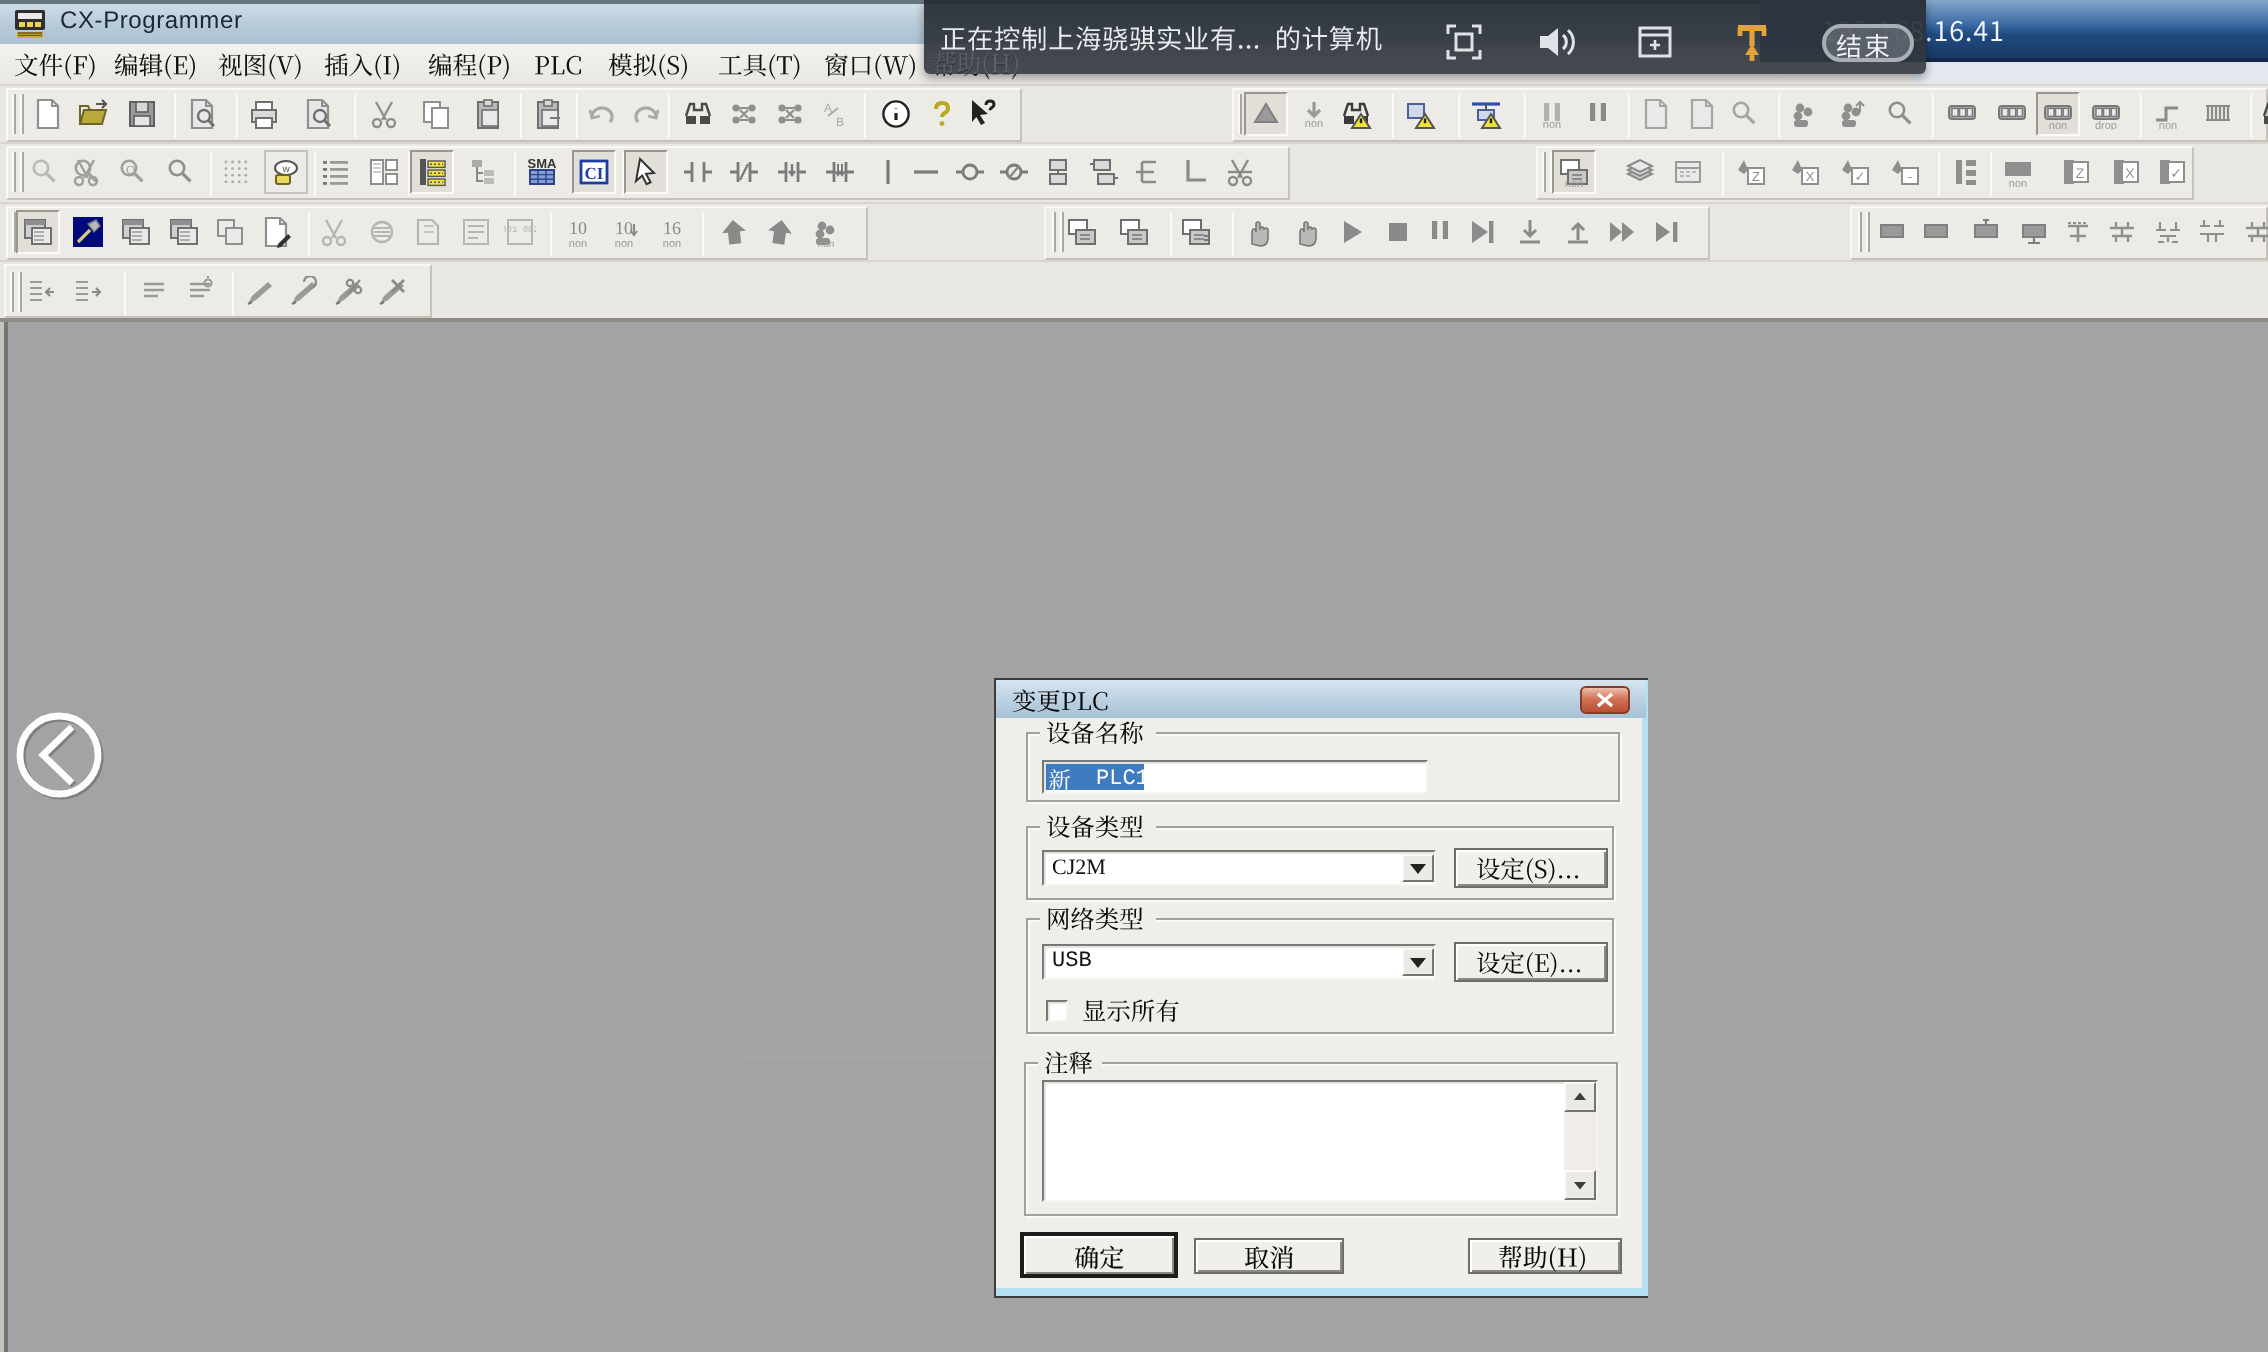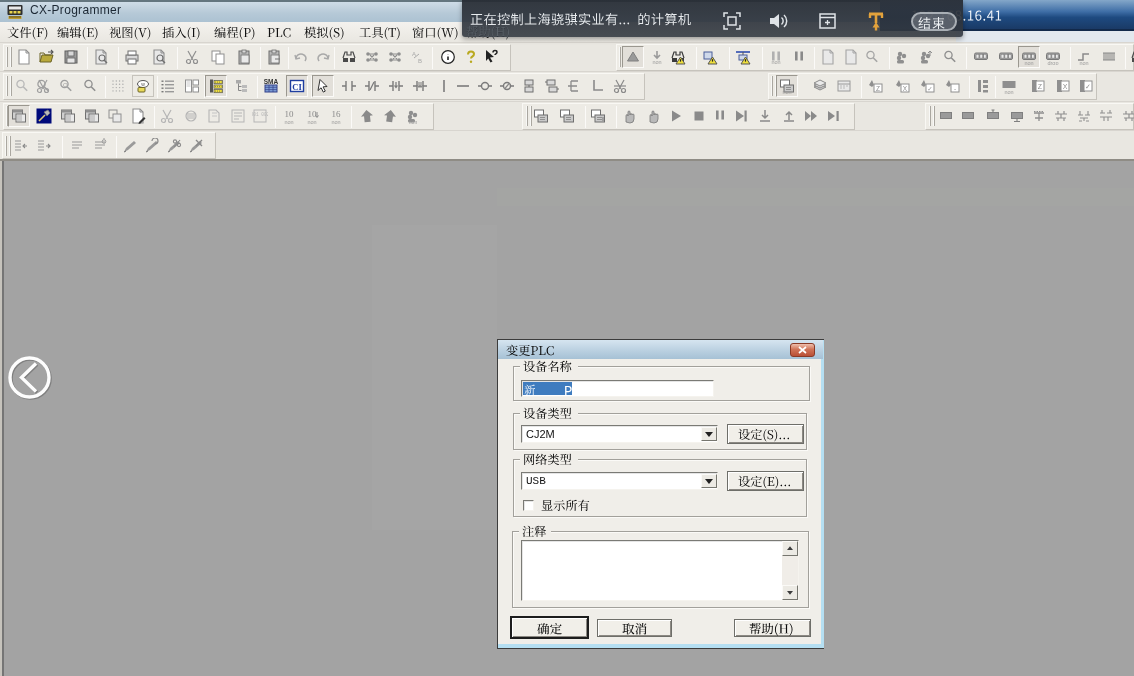--- a/index.html
+++ b/index.html
@@ -767,28 +767,28 @@
 <div style="position:absolute;left:513px;top:366px;width:297px;height:35px;border:1px solid #a2a09b;box-shadow:1px 1px 0 #fbfaf7, inset 1px 1px 0 #fbfaf7"></div>
 <div style="position:absolute;left:520px;top:359px;width:58px;height:14px;background:#f0eee9"></div>
 <svg style="position:absolute;left:523px;top:357.0px" width="52" height="18" viewBox="0 -14.0 52 18">
       <path fill="#0a0a0a" d="M8.6 -9.4 9.1 -9.9 10.0 -9.1Q9.9 -9.0 9.5 -9.0V-6.5Q9.5 -6.4 9.6 -6.3Q9.6 -6.3 9.8 -6.3H10.3Q10.5 -6.3 10.6 -6.3Q10.8 -6.3 10.8 -6.3Q10.9 -6.3 10.9 -6.3Q11.0 -6.3 11.0 -6.3Q11.1 -6.3 11.1 -6.3Q11.2 -6.4 11.2 -6.4H11.4L11.4 -6.4Q11.6 -6.3 11.7 -6.2Q11.8 -6.2 11.8 -6.0Q11.8 -5.8 11.6 -5.7Q11.5 -5.6 11.2 -5.6Q10.8 -5.5 10.2 -5.5H9.6Q9.2 -5.5 9.0 -5.6Q8.8 -5.7 8.8 -5.8Q8.7 -6.0 8.7 -6.3V-9.4ZM9.1 -9.4V-9.1H5.9V-9.4ZM5.5 -9.6V-9.9L6.5 -9.4H6.3V-8.4Q6.3 -8.0 6.2 -7.5Q6.2 -7.1 5.9 -6.6Q5.7 -6.1 5.2 -5.6Q4.6 -5.2 3.8 -4.8L3.7 -5.0Q4.5 -5.5 4.8 -6.1Q5.2 -6.7 5.4 -7.3Q5.5 -7.8 5.5 -8.4V-9.4ZM5.3 -4.8Q5.7 -3.7 6.3 -2.9Q6.9 -2.1 7.8 -1.5Q8.6 -1.0 9.6 -0.6Q10.7 -0.2 11.9 0.0L11.9 0.2Q11.6 0.2 11.4 0.4Q11.2 0.6 11.1 0.9Q9.9 0.6 9.0 0.1Q8.0 -0.3 7.3 -1.0Q6.5 -1.7 6.0 -2.6Q5.5 -3.5 5.1 -4.7ZM9.4 -4.8 10.0 -5.3 10.9 -4.5Q10.8 -4.4 10.7 -4.4Q10.6 -4.3 10.4 -4.3Q9.8 -3.0 8.8 -2.0Q7.9 -0.9 6.5 -0.2Q5.1 0.5 3.2 1.0L3.1 0.8Q5.6 -0.0 7.2 -1.4Q8.8 -2.8 9.5 -4.8ZM10.0 -4.8V-4.5H4.5L4.3 -4.8ZM1.8 -0.7Q2.0 -0.8 2.5 -1.1Q3.0 -1.4 3.6 -1.8Q4.2 -2.2 4.8 -2.6L4.9 -2.4Q4.6 -2.2 4.2 -1.8Q3.8 -1.4 3.3 -0.9Q2.8 -0.4 2.2 0.1ZM2.7 -6.5 2.9 -6.4V-0.7L2.2 -0.4L2.5 -0.8Q2.6 -0.5 2.6 -0.3Q2.5 -0.0 2.4 0.1Q2.3 0.2 2.2 0.3L1.6 -0.7Q1.9 -0.9 2.0 -1.0Q2.1 -1.1 2.1 -1.3V-6.5ZM2.1 -7.0 2.5 -7.4 3.3 -6.7Q3.3 -6.6 3.1 -6.6Q3.0 -6.5 2.8 -6.5L2.9 -6.6V-6.0H2.1V-7.0ZM1.3 -10.2Q2.1 -9.9 2.5 -9.6Q3.0 -9.3 3.2 -9.0Q3.5 -8.7 3.5 -8.4Q3.6 -8.2 3.5 -8.0Q3.4 -7.8 3.3 -7.7Q3.1 -7.7 2.8 -7.8Q2.7 -8.2 2.4 -8.6Q2.2 -9.0 1.8 -9.4Q1.5 -9.8 1.2 -10.1ZM2.7 -7.0V-6.6H0.6L0.5 -7.0Z M21.0 -4.1 21.5 -4.6 22.5 -3.8Q22.5 -3.7 22.3 -3.7Q22.2 -3.6 22.0 -3.6V0.6Q22.0 0.7 21.9 0.7Q21.8 0.8 21.6 0.8Q21.4 0.9 21.3 0.9H21.1V-4.1ZM15.5 0.7Q15.5 0.7 15.4 0.8Q15.3 0.9 15.1 0.9Q15.0 1.0 14.8 1.0H14.6V-4.1V-4.4L14.8 -4.4L15.6 -4.1H21.6V-3.7H15.5ZM21.6 -0.1V0.2H15.2V-0.1ZM18.8 -3.9V0.1H18.0V-3.9ZM21.5 -2.1V-1.8H15.2V-2.1ZM17.7 -9.9Q17.7 -9.8 17.6 -9.7Q17.5 -9.7 17.2 -9.7Q16.8 -9.0 16.1 -8.3Q15.5 -7.5 14.7 -6.8Q13.9 -6.2 13.1 -5.7L13.0 -5.8Q13.6 -6.4 14.3 -7.1Q14.9 -7.8 15.5 -8.7Q16.0 -9.5 16.4 -10.2ZM15.7 -8.5Q16.3 -7.7 17.2 -7.2Q18.1 -6.6 19.3 -6.2Q20.4 -5.8 21.6 -5.5Q22.9 -5.2 24.1 -5.1L24.1 -5.0Q23.8 -4.9 23.6 -4.7Q23.4 -4.5 23.3 -4.2Q22.1 -4.4 21.0 -4.7Q19.8 -5.1 18.8 -5.6Q17.8 -6.1 16.9 -6.8Q16.1 -7.5 15.5 -8.3ZM20.9 -8.8 21.5 -9.4 22.5 -8.5Q22.4 -8.4 22.3 -8.4Q22.1 -8.3 21.9 -8.3Q20.9 -7.2 19.5 -6.3Q18.2 -5.5 16.4 -4.9Q14.7 -4.3 12.7 -4.0L12.6 -4.2Q14.4 -4.6 16.0 -5.3Q17.6 -6.0 18.9 -6.9Q20.2 -7.8 21.0 -8.8ZM21.3 -8.8V-8.5H15.6L15.9 -8.8Z M29.2 0.7Q29.2 0.7 29.1 0.8Q29.0 0.9 28.8 0.9Q28.7 1.0 28.5 1.0H28.3V-3.3L28.8 -3.9L29.3 -3.7H29.2ZM30.7 -9.8Q30.7 -9.7 30.6 -9.7Q30.5 -9.7 30.3 -9.7Q29.7 -8.8 28.9 -7.9Q28.1 -6.9 27.2 -6.1Q26.2 -5.3 25.2 -4.7L25.1 -4.9Q25.7 -5.4 26.3 -6.0Q27.0 -6.6 27.5 -7.3Q28.1 -8.0 28.6 -8.8Q29.1 -9.5 29.4 -10.2ZM28.2 -7.5Q28.9 -7.2 29.4 -6.9Q29.8 -6.6 30.0 -6.3Q30.2 -6.0 30.3 -5.7Q30.3 -5.5 30.2 -5.3Q30.1 -5.1 29.9 -5.1Q29.7 -5.1 29.5 -5.2Q29.4 -5.6 29.2 -6.0Q29.0 -6.4 28.6 -6.7Q28.3 -7.1 28.1 -7.4ZM33.3 -8.7 34.0 -9.2 34.9 -8.3Q34.8 -8.2 34.7 -8.2Q34.6 -8.1 34.3 -8.1Q33.0 -6.0 30.6 -4.4Q28.2 -2.8 25.0 -2.0L24.9 -2.2Q26.8 -2.8 28.5 -3.8Q30.1 -4.8 31.4 -6.0Q32.7 -7.2 33.5 -8.7ZM34.9 -3.7V-3.3H28.8V-3.7ZM34.8 -0.3V0.0H28.7V-0.3ZM34.1 -3.7 34.6 -4.2 35.6 -3.4Q35.6 -3.3 35.4 -3.3Q35.3 -3.2 35.1 -3.1V0.6Q35.1 0.7 35.0 0.7Q34.9 0.8 34.7 0.9Q34.5 0.9 34.4 0.9H34.2V-3.7ZM34.1 -8.7V-8.3H28.7L29.0 -8.7Z M45.8 -6.7Q45.8 -6.6 45.7 -6.5Q45.6 -6.5 45.4 -6.4V-0.2Q45.4 0.1 45.3 0.3Q45.2 0.6 45.0 0.8Q44.7 0.9 44.1 1.0Q44.1 0.8 44.0 0.6Q43.9 0.5 43.8 0.4Q43.7 0.2 43.4 0.2Q43.2 0.1 42.8 0.0V-0.2Q42.8 -0.2 43.0 -0.1Q43.2 -0.1 43.4 -0.1Q43.7 -0.1 43.9 -0.1Q44.2 -0.1 44.3 -0.1Q44.4 -0.1 44.5 -0.1Q44.6 -0.2 44.6 -0.3V-6.9ZM44.1 -5.2Q44.0 -4.9 43.7 -4.9Q43.3 -3.6 42.8 -2.4Q42.2 -1.3 41.5 -0.5L41.3 -0.6Q41.7 -1.2 42.0 -2.0Q42.3 -2.8 42.5 -3.6Q42.7 -4.5 42.9 -5.5ZM46.2 -5.4Q46.9 -4.6 47.3 -4.0Q47.7 -3.3 47.9 -2.7Q48.1 -2.1 48.2 -1.7Q48.2 -1.3 48.1 -1.0Q48.0 -0.7 47.8 -0.7Q47.6 -0.7 47.4 -0.9Q47.3 -1.4 47.2 -2.0Q47.1 -2.6 46.9 -3.2Q46.7 -3.7 46.5 -4.3Q46.3 -4.9 46.1 -5.3ZM47.6 -7.9V-7.6H42.8V-7.9ZM44.5 -9.9Q44.4 -9.8 44.3 -9.7Q44.2 -9.6 44.0 -9.6Q43.6 -8.4 43.0 -7.2Q42.5 -6.1 41.8 -5.3L41.6 -5.4Q41.9 -6.0 42.2 -6.8Q42.5 -7.6 42.8 -8.5Q43.0 -9.3 43.2 -10.2ZM47.0 -7.9 47.5 -8.5 48.5 -7.5Q48.4 -7.5 48.3 -7.5Q48.2 -7.4 48.0 -7.4Q47.8 -7.2 47.6 -6.9Q47.4 -6.5 47.1 -6.2Q46.9 -5.9 46.7 -5.7L46.5 -5.8Q46.6 -6.1 46.7 -6.5Q46.8 -6.9 46.9 -7.3Q47.0 -7.7 47.1 -7.9ZM40.0 -5.4Q40.6 -5.1 40.9 -4.8Q41.3 -4.5 41.5 -4.2Q41.7 -4.0 41.7 -3.7Q41.7 -3.5 41.6 -3.3Q41.5 -3.2 41.3 -3.2Q41.1 -3.2 41.0 -3.3Q40.9 -3.6 40.7 -4.0Q40.5 -4.4 40.3 -4.7Q40.1 -5.0 39.8 -5.3ZM40.0 0.7Q40.0 0.7 40.0 0.8Q39.9 0.9 39.7 0.9Q39.6 1.0 39.4 1.0H39.2V-9.0L40.0 -9.3ZM39.9 -6.3Q39.6 -4.8 38.8 -3.5Q38.1 -2.2 37.1 -1.2L36.9 -1.3Q37.4 -2.0 37.8 -2.9Q38.2 -3.7 38.5 -4.6Q38.8 -5.5 39.0 -6.5H39.9ZM42.0 -9.3Q41.8 -9.1 41.4 -9.3Q40.8 -9.1 40.1 -8.9Q39.4 -8.7 38.7 -8.6Q37.9 -8.4 37.2 -8.3L37.1 -8.5Q37.8 -8.7 38.5 -9.0Q39.2 -9.3 39.9 -9.6Q40.5 -9.9 41.0 -10.2ZM40.9 -7.2Q40.9 -7.2 41.1 -7.1Q41.2 -6.9 41.5 -6.7Q41.7 -6.5 41.9 -6.3Q41.8 -6.1 41.6 -6.1H37.2L37.1 -6.5H40.4Z"></path>
     </svg>
 <div style="position:absolute;left:521px;top:380px;width:193px;height:17px;background:#fff;border:1px solid;border-color:#7a7a75 #f5f3ee #f5f3ee #7a7a75;box-shadow:inset 1px 1px 0 #3f3f3f22"></div>
 <div style="position:absolute;left:523px;top:382px;width:49px;height:13px;background:#3f7cbf"></div>
 <svg style="position:absolute;left:524px;top:380.8px" width="15" height="17" viewBox="0 -13.2 15 17">
       <path fill="#fff" d="M2.8 -2.6Q2.7 -2.5 2.6 -2.5Q2.5 -2.4 2.3 -2.5Q2.2 -2.1 1.9 -1.6Q1.6 -1.1 1.3 -0.7Q1.0 -0.2 0.5 0.1L0.4 -0.0Q0.7 -0.5 1.0 -1.0Q1.2 -1.6 1.4 -2.1Q1.5 -2.6 1.6 -3.1ZM2.4 -9.7Q3.0 -9.5 3.3 -9.3Q3.6 -9.1 3.7 -8.9Q3.9 -8.7 3.9 -8.5Q3.9 -8.3 3.7 -8.2Q3.6 -8.1 3.5 -8.1Q3.3 -8.1 3.1 -8.2Q3.0 -8.6 2.8 -9.0Q2.6 -9.4 2.3 -9.6ZM3.6 -0.2Q3.6 0.1 3.5 0.3Q3.5 0.5 3.2 0.7Q3.0 0.8 2.5 0.9Q2.5 0.7 2.5 0.6Q2.4 0.4 2.4 0.4Q2.2 0.3 2.1 0.2Q1.9 0.1 1.6 0.1V-0.1Q1.6 -0.1 1.7 -0.1Q1.8 -0.1 2.0 -0.0Q2.2 -0.0 2.4 -0.0Q2.5 -0.0 2.6 -0.0Q2.7 -0.0 2.8 -0.1Q2.8 -0.1 2.8 -0.2V-5.5H3.6ZM9.6 0.7Q9.6 0.7 9.4 0.8Q9.2 0.9 8.9 0.9H8.8V-5.6H9.6ZM10.9 -8.9Q10.8 -8.8 10.7 -8.8Q10.5 -8.8 10.3 -8.8Q9.9 -8.7 9.3 -8.5Q8.7 -8.4 8.1 -8.3Q7.4 -8.1 6.8 -8.1L6.8 -8.2Q7.3 -8.4 7.9 -8.7Q8.5 -8.9 9.1 -9.2Q9.6 -9.4 9.9 -9.6ZM7.4 -8.4Q7.4 -8.3 7.2 -8.2V-5.0Q7.2 -4.2 7.1 -3.4Q7.0 -2.6 6.8 -1.8Q6.5 -1.1 6.1 -0.4Q5.6 0.3 4.7 0.9L4.6 0.8Q5.4 -0.0 5.7 -0.9Q6.1 -1.9 6.3 -2.9Q6.4 -3.9 6.4 -5.0V-8.7ZM10.1 -6.4Q10.1 -6.4 10.2 -6.3Q10.3 -6.2 10.5 -6.1Q10.7 -5.9 10.8 -5.8Q11.0 -5.6 11.2 -5.5Q11.2 -5.4 11.1 -5.4Q11.0 -5.3 10.9 -5.3H6.8V-5.6H9.6ZM5.5 -7.3Q5.4 -7.2 5.3 -7.1Q5.2 -7.0 5.0 -7.0Q4.8 -6.7 4.5 -6.2Q4.2 -5.7 3.9 -5.3H3.7Q3.8 -5.6 3.9 -6.0Q4.0 -6.4 4.1 -6.9Q4.2 -7.3 4.3 -7.6ZM1.6 -7.7Q2.0 -7.4 2.3 -7.1Q2.6 -6.8 2.6 -6.5Q2.7 -6.2 2.7 -6.0Q2.7 -5.8 2.6 -5.7Q2.4 -5.6 2.3 -5.6Q2.1 -5.6 2.0 -5.7Q2.0 -6.2 1.8 -6.7Q1.6 -7.2 1.4 -7.6ZM4.0 -2.9Q4.5 -2.7 4.9 -2.4Q5.2 -2.1 5.3 -1.8Q5.4 -1.5 5.4 -1.3Q5.4 -1.1 5.3 -0.9Q5.1 -0.8 5.0 -0.8Q4.8 -0.8 4.6 -0.9Q4.6 -1.3 4.5 -1.6Q4.4 -2.0 4.2 -2.3Q4.1 -2.6 3.9 -2.8ZM5.3 -6.2Q5.3 -6.2 5.4 -6.1Q5.6 -5.9 5.8 -5.7Q6.0 -5.5 6.2 -5.4Q6.2 -5.2 5.9 -5.2H0.5L0.4 -5.5H4.7ZM5.1 -4.4Q5.1 -4.4 5.2 -4.3Q5.4 -4.2 5.6 -4.0Q5.8 -3.8 6.0 -3.6Q5.9 -3.4 5.7 -3.4H0.8L0.7 -3.8H4.6ZM5.1 -8.7Q5.1 -8.7 5.3 -8.5Q5.4 -8.4 5.7 -8.2Q5.9 -8.0 6.1 -7.9Q6.0 -7.7 5.8 -7.7H0.8L0.7 -8.0H4.6Z"></path>
     </svg>
-<div style="position:absolute;left:564px;top:384px;font-family:Liberation Mono,monospace;font-size:14px;color:#fff">PLC1</div>
+<div style="position:absolute;left:548px;top:384px;font-family:Liberation Mono,monospace;font-size:11px;color:#fff">PLC1</div>
 <div style="position:absolute;left:513px;top:413px;width:294px;height:37px;border:1px solid #a2a09b;box-shadow:1px 1px 0 #fbfaf7, inset 1px 1px 0 #fbfaf7"></div>
 <div style="position:absolute;left:520px;top:406px;width:58px;height:14px;background:#f0eee9"></div>
 <svg style="position:absolute;left:523px;top:404.0px" width="52" height="18" viewBox="0 -14.0 52 18">
       <path fill="#0a0a0a" d="M8.6 -9.4 9.1 -9.9 10.0 -9.1Q9.9 -9.0 9.5 -9.0V-6.5Q9.5 -6.4 9.6 -6.3Q9.6 -6.3 9.8 -6.3H10.3Q10.5 -6.3 10.6 -6.3Q10.8 -6.3 10.8 -6.3Q10.9 -6.3 10.9 -6.3Q11.0 -6.3 11.0 -6.3Q11.1 -6.3 11.1 -6.3Q11.2 -6.4 11.2 -6.4H11.4L11.4 -6.4Q11.6 -6.3 11.7 -6.2Q11.8 -6.2 11.8 -6.0Q11.8 -5.8 11.6 -5.7Q11.5 -5.6 11.2 -5.6Q10.8 -5.5 10.2 -5.5H9.6Q9.2 -5.5 9.0 -5.6Q8.8 -5.7 8.8 -5.8Q8.7 -6.0 8.7 -6.3V-9.4ZM9.1 -9.4V-9.1H5.9V-9.4ZM5.5 -9.6V-9.9L6.5 -9.4H6.3V-8.4Q6.3 -8.0 6.2 -7.5Q6.2 -7.1 5.9 -6.6Q5.7 -6.1 5.2 -5.6Q4.6 -5.2 3.8 -4.8L3.7 -5.0Q4.5 -5.5 4.8 -6.1Q5.2 -6.7 5.4 -7.3Q5.5 -7.8 5.5 -8.4V-9.4ZM5.3 -4.8Q5.7 -3.7 6.3 -2.9Q6.9 -2.1 7.8 -1.5Q8.6 -1.0 9.6 -0.6Q10.7 -0.2 11.9 0.0L11.9 0.2Q11.6 0.2 11.4 0.4Q11.2 0.6 11.1 0.9Q9.9 0.6 9.0 0.1Q8.0 -0.3 7.3 -1.0Q6.5 -1.7 6.0 -2.6Q5.5 -3.5 5.1 -4.7ZM9.4 -4.8 10.0 -5.3 10.9 -4.5Q10.8 -4.4 10.7 -4.4Q10.6 -4.3 10.4 -4.3Q9.8 -3.0 8.8 -2.0Q7.9 -0.9 6.5 -0.2Q5.1 0.5 3.2 1.0L3.1 0.8Q5.6 -0.0 7.2 -1.4Q8.8 -2.8 9.5 -4.8ZM10.0 -4.8V-4.5H4.5L4.3 -4.8ZM1.8 -0.7Q2.0 -0.8 2.5 -1.1Q3.0 -1.4 3.6 -1.8Q4.2 -2.2 4.8 -2.6L4.9 -2.4Q4.6 -2.2 4.2 -1.8Q3.8 -1.4 3.3 -0.9Q2.8 -0.4 2.2 0.1ZM2.7 -6.5 2.9 -6.4V-0.7L2.2 -0.4L2.5 -0.8Q2.6 -0.5 2.6 -0.3Q2.5 -0.0 2.4 0.1Q2.3 0.2 2.2 0.3L1.6 -0.7Q1.9 -0.9 2.0 -1.0Q2.1 -1.1 2.1 -1.3V-6.5ZM2.1 -7.0 2.5 -7.4 3.3 -6.7Q3.3 -6.6 3.1 -6.6Q3.0 -6.5 2.8 -6.5L2.9 -6.6V-6.0H2.1V-7.0ZM1.3 -10.2Q2.1 -9.9 2.5 -9.6Q3.0 -9.3 3.2 -9.0Q3.5 -8.7 3.5 -8.4Q3.6 -8.2 3.5 -8.0Q3.4 -7.8 3.3 -7.7Q3.1 -7.7 2.8 -7.8Q2.7 -8.2 2.4 -8.6Q2.2 -9.0 1.8 -9.4Q1.5 -9.8 1.2 -10.1ZM2.7 -7.0V-6.6H0.6L0.5 -7.0Z M21.0 -4.1 21.5 -4.6 22.5 -3.8Q22.5 -3.7 22.3 -3.7Q22.2 -3.6 22.0 -3.6V0.6Q22.0 0.7 21.9 0.7Q21.8 0.8 21.6 0.8Q21.4 0.9 21.3 0.9H21.1V-4.1ZM15.5 0.7Q15.5 0.7 15.4 0.8Q15.3 0.9 15.1 0.9Q15.0 1.0 14.8 1.0H14.6V-4.1V-4.4L14.8 -4.4L15.6 -4.1H21.6V-3.7H15.5ZM21.6 -0.1V0.2H15.2V-0.1ZM18.8 -3.9V0.1H18.0V-3.9ZM21.5 -2.1V-1.8H15.2V-2.1ZM17.7 -9.9Q17.7 -9.8 17.6 -9.7Q17.5 -9.7 17.2 -9.7Q16.8 -9.0 16.1 -8.3Q15.5 -7.5 14.7 -6.8Q13.9 -6.2 13.1 -5.7L13.0 -5.8Q13.6 -6.4 14.3 -7.1Q14.9 -7.8 15.5 -8.7Q16.0 -9.5 16.4 -10.2ZM15.7 -8.5Q16.3 -7.7 17.2 -7.2Q18.1 -6.6 19.3 -6.2Q20.4 -5.8 21.6 -5.5Q22.9 -5.2 24.1 -5.1L24.1 -5.0Q23.8 -4.9 23.6 -4.7Q23.4 -4.5 23.3 -4.2Q22.1 -4.4 21.0 -4.7Q19.8 -5.1 18.8 -5.6Q17.8 -6.1 16.9 -6.8Q16.1 -7.5 15.5 -8.3ZM20.9 -8.8 21.5 -9.4 22.5 -8.5Q22.4 -8.4 22.3 -8.4Q22.1 -8.3 21.9 -8.3Q20.9 -7.2 19.5 -6.3Q18.2 -5.5 16.4 -4.9Q14.7 -4.3 12.7 -4.0L12.6 -4.2Q14.4 -4.6 16.0 -5.3Q17.6 -6.0 18.9 -6.9Q20.2 -7.8 21.0 -8.8ZM21.3 -8.8V-8.5H15.6L15.9 -8.8Z M34.5 -9.3Q34.4 -9.2 34.3 -9.2Q34.2 -9.2 34.0 -9.2Q33.7 -8.9 33.3 -8.6Q32.9 -8.3 32.5 -7.9Q32.1 -7.6 31.6 -7.3H31.4Q31.7 -7.7 32.1 -8.1Q32.4 -8.6 32.8 -9.1Q33.1 -9.6 33.3 -10.0ZM31.3 -10.1Q31.3 -10.0 31.2 -9.9Q31.1 -9.8 30.9 -9.8V-4.6Q30.9 -4.6 30.8 -4.5Q30.7 -4.4 30.5 -4.4Q30.4 -4.3 30.2 -4.3H30.0V-10.2ZM31.1 -4.0Q31.1 -3.9 31.0 -3.8Q30.9 -3.7 30.7 -3.7Q30.7 -3.0 30.5 -2.4Q30.4 -1.9 30.0 -1.4Q29.7 -0.9 29.1 -0.5Q28.5 -0.0 27.5 0.3Q26.5 0.7 25.0 0.9L24.9 0.7Q26.2 0.4 27.1 -0.0Q28.0 -0.4 28.5 -0.8Q29.0 -1.2 29.3 -1.7Q29.6 -2.3 29.7 -2.8Q29.8 -3.4 29.8 -4.1ZM30.8 -2.9Q31.1 -2.2 31.6 -1.7Q32.1 -1.2 32.9 -0.8Q33.6 -0.5 34.4 -0.3Q35.2 -0.0 36.2 0.1L36.2 0.2Q35.9 0.3 35.7 0.5Q35.6 0.7 35.5 1.0Q34.2 0.7 33.3 0.2Q32.3 -0.2 31.7 -1.0Q31.0 -1.7 30.6 -2.8ZM35.0 -3.7Q35.0 -3.7 35.1 -3.6Q35.2 -3.5 35.4 -3.3Q35.6 -3.2 35.8 -3.0Q35.9 -2.9 36.1 -2.7Q36.0 -2.5 35.8 -2.5H25.0L24.9 -2.9H34.4ZM30.5 -7.3Q29.6 -6.1 28.2 -5.3Q26.8 -4.4 25.1 -3.8L25.0 -4.0Q25.9 -4.5 26.8 -5.0Q27.6 -5.6 28.3 -6.2Q29.0 -6.8 29.5 -7.5H30.5ZM30.7 -6.9Q32.0 -6.7 32.8 -6.3Q33.7 -6.0 34.2 -5.7Q34.7 -5.4 34.9 -5.1Q35.2 -4.8 35.2 -4.6Q35.2 -4.4 35.0 -4.3Q34.8 -4.2 34.5 -4.2Q34.2 -4.5 33.8 -4.9Q33.3 -5.2 32.8 -5.6Q32.2 -5.9 31.7 -6.2Q31.1 -6.5 30.6 -6.8ZM26.8 -9.8Q27.5 -9.6 27.9 -9.3Q28.4 -9.1 28.6 -8.8Q28.8 -8.6 28.9 -8.3Q28.9 -8.1 28.9 -7.9Q28.8 -7.7 28.6 -7.7Q28.4 -7.7 28.2 -7.8Q28.1 -8.1 27.8 -8.5Q27.6 -8.8 27.3 -9.1Q26.9 -9.5 26.7 -9.7ZM34.8 -8.2Q34.8 -8.2 34.9 -8.1Q35.0 -8.0 35.2 -7.9Q35.4 -7.8 35.5 -7.6Q35.7 -7.5 35.9 -7.3Q35.8 -7.1 35.6 -7.1H25.2L25.1 -7.5H34.2Z M37.5 -9.4H42.0L42.6 -10.1Q42.6 -10.1 42.8 -10.0Q42.9 -9.8 43.2 -9.6Q43.4 -9.4 43.6 -9.3Q43.6 -9.1 43.3 -9.1H37.6ZM37.1 -7.0H42.2L42.8 -7.7Q42.8 -7.7 43.0 -7.6Q43.2 -7.5 43.4 -7.3Q43.6 -7.0 43.8 -6.9Q43.8 -6.7 43.5 -6.7H37.2ZM44.2 -9.6 45.4 -9.5Q45.4 -9.3 45.3 -9.3Q45.2 -9.2 45.0 -9.1V-5.3Q45.0 -5.2 44.9 -5.2Q44.8 -5.1 44.7 -5.1Q44.5 -5.0 44.4 -5.0H44.2ZM41.1 -9.4H41.9V-3.8Q41.9 -3.7 41.7 -3.6Q41.5 -3.6 41.2 -3.6H41.1ZM46.8 -10.2 48.1 -10.0Q48.1 -9.9 48.0 -9.8Q47.9 -9.7 47.7 -9.7V-4.6Q47.7 -4.2 47.6 -4.0Q47.5 -3.7 47.3 -3.6Q47.0 -3.4 46.5 -3.4Q46.5 -3.6 46.4 -3.7Q46.4 -3.9 46.3 -4.0Q46.1 -4.1 45.9 -4.2Q45.7 -4.2 45.4 -4.3V-4.5Q45.4 -4.5 45.6 -4.5Q45.7 -4.5 45.9 -4.4Q46.1 -4.4 46.3 -4.4Q46.5 -4.4 46.6 -4.4Q46.7 -4.4 46.8 -4.5Q46.8 -4.5 46.8 -4.6ZM42.3 -4.0 43.6 -3.8Q43.6 -3.7 43.5 -3.6Q43.3 -3.5 43.1 -3.5V0.5H42.3ZM38.3 -2.3H45.5L46.1 -3.1Q46.1 -3.1 46.2 -3.0Q46.4 -2.9 46.5 -2.8Q46.7 -2.6 46.9 -2.5Q47.1 -2.3 47.2 -2.2Q47.2 -2.0 46.9 -2.0H38.4ZM37.1 0.3H46.5L47.1 -0.5Q47.1 -0.5 47.3 -0.4Q47.4 -0.3 47.5 -0.2Q47.7 -0.0 47.9 0.1Q48.1 0.3 48.3 0.4Q48.2 0.6 48.0 0.6H37.2ZM38.8 -9.4H39.6V-7.6Q39.6 -7.1 39.5 -6.5Q39.5 -6.0 39.2 -5.4Q39.0 -4.8 38.5 -4.3Q38.0 -3.8 37.2 -3.4L37.0 -3.5Q37.8 -4.1 38.2 -4.8Q38.6 -5.5 38.7 -6.2Q38.8 -6.9 38.8 -7.6Z"></path>
     </svg>
 <div style="position:absolute;left:521px;top:425px;width:197px;height:18px;background:#fff;border:1px solid;border-color:#7a7a75 #f5f3ee #f5f3ee #7a7a75;box-shadow:inset 1px 1px 0 #3f3f3f22"></div>
-<div style="position:absolute;left:526px;top:428px;font-family:Liberation Sans, sans-serif;font-size:11px;color:#111">CJ2M</div>
+<div style="position:absolute;left:526px;top:428px;font-family:Liberation Serif, serif;font-size:11px;color:#111">CJ2M</div>
 <div style="position:absolute;left:701px;top:427px;width:16px;height:14px;background:#eceae4;border:1px solid;border-color:#fbfaf7 #76766f #76766f #fbfaf7"></div>
 <svg class="ab" style="left:705px;top:432px" width="8" height="5" viewBox="0 0 8 5">
       <path d="M0 0h8L4 5z" fill="#222"></path>
     </svg>
 <div style="position:absolute;left:727px;top:424px;width:77px;height:20px;background:#f1efe9;border:1px solid #6e6e69;box-shadow:inset 1px 1px 0 #ffffff, inset -1px -1px 0 #8c8983"></div>
 <svg style="position:absolute;left:738px;top:425.0px" width="56" height="18" viewBox="0 -14.0 56 18">
       <path fill="#0a0a0a" d="M8.6 -9.4 9.1 -9.9 10.0 -9.1Q9.9 -9.0 9.5 -9.0V-6.5Q9.5 -6.4 9.6 -6.3Q9.6 -6.3 9.8 -6.3H10.3Q10.5 -6.3 10.6 -6.3Q10.8 -6.3 10.8 -6.3Q10.9 -6.3 10.9 -6.3Q11.0 -6.3 11.0 -6.3Q11.1 -6.3 11.1 -6.3Q11.2 -6.4 11.2 -6.4H11.4L11.4 -6.4Q11.6 -6.3 11.7 -6.2Q11.8 -6.2 11.8 -6.0Q11.8 -5.8 11.6 -5.7Q11.5 -5.6 11.2 -5.6Q10.8 -5.5 10.2 -5.5H9.6Q9.2 -5.5 9.0 -5.6Q8.8 -5.7 8.8 -5.8Q8.7 -6.0 8.7 -6.3V-9.4ZM9.1 -9.4V-9.1H5.9V-9.4ZM5.5 -9.6V-9.9L6.5 -9.4H6.3V-8.4Q6.3 -8.0 6.2 -7.5Q6.2 -7.1 5.9 -6.6Q5.7 -6.1 5.2 -5.6Q4.6 -5.2 3.8 -4.8L3.7 -5.0Q4.5 -5.5 4.8 -6.1Q5.2 -6.7 5.4 -7.3Q5.5 -7.8 5.5 -8.4V-9.4ZM5.3 -4.8Q5.7 -3.7 6.3 -2.9Q6.9 -2.1 7.8 -1.5Q8.6 -1.0 9.6 -0.6Q10.7 -0.2 11.9 0.0L11.9 0.2Q11.6 0.2 11.4 0.4Q11.2 0.6 11.1 0.9Q9.9 0.6 9.0 0.1Q8.0 -0.3 7.3 -1.0Q6.5 -1.7 6.0 -2.6Q5.5 -3.5 5.1 -4.7ZM9.4 -4.8 10.0 -5.3 10.9 -4.5Q10.8 -4.4 10.7 -4.4Q10.6 -4.3 10.4 -4.3Q9.8 -3.0 8.8 -2.0Q7.9 -0.9 6.5 -0.2Q5.1 0.5 3.2 1.0L3.1 0.8Q5.6 -0.0 7.2 -1.4Q8.8 -2.8 9.5 -4.8ZM10.0 -4.8V-4.5H4.5L4.3 -4.8ZM1.8 -0.7Q2.0 -0.8 2.5 -1.1Q3.0 -1.4 3.6 -1.8Q4.2 -2.2 4.8 -2.6L4.9 -2.4Q4.6 -2.2 4.2 -1.8Q3.8 -1.4 3.3 -0.9Q2.8 -0.4 2.2 0.1ZM2.7 -6.5 2.9 -6.4V-0.7L2.2 -0.4L2.5 -0.8Q2.6 -0.5 2.6 -0.3Q2.5 -0.0 2.4 0.1Q2.3 0.2 2.2 0.3L1.6 -0.7Q1.9 -0.9 2.0 -1.0Q2.1 -1.1 2.1 -1.3V-6.5ZM2.1 -7.0 2.5 -7.4 3.3 -6.7Q3.3 -6.6 3.1 -6.6Q3.0 -6.5 2.8 -6.5L2.9 -6.6V-6.0H2.1V-7.0ZM1.3 -10.2Q2.1 -9.9 2.5 -9.6Q3.0 -9.3 3.2 -9.0Q3.5 -8.7 3.5 -8.4Q3.6 -8.2 3.5 -8.0Q3.4 -7.8 3.3 -7.7Q3.1 -7.7 2.8 -7.8Q2.7 -8.2 2.4 -8.6Q2.2 -9.0 1.8 -9.4Q1.5 -9.8 1.2 -10.1ZM2.7 -7.0V-6.6H0.6L0.5 -7.0Z M22.4 -8.3 22.9 -8.9 23.9 -7.9Q23.8 -7.8 23.7 -7.8Q23.6 -7.8 23.4 -7.8Q23.2 -7.5 22.8 -7.2Q22.4 -6.8 22.1 -6.6L21.9 -6.7Q22.0 -6.9 22.1 -7.2Q22.2 -7.5 22.3 -7.8Q22.4 -8.1 22.5 -8.3ZM14.3 -8.9Q14.5 -8.3 14.4 -7.7Q14.4 -7.2 14.2 -6.9Q14.0 -6.5 13.8 -6.4Q13.6 -6.3 13.4 -6.2Q13.2 -6.2 13.0 -6.3Q12.9 -6.3 12.8 -6.5Q12.7 -6.7 12.8 -6.9Q12.9 -7.1 13.2 -7.2Q13.4 -7.4 13.6 -7.6Q13.8 -7.9 14.0 -8.2Q14.1 -8.6 14.1 -8.9ZM22.8 -8.3V-7.9H14.1V-8.3ZM17.5 -10.2Q18.1 -10.1 18.5 -9.9Q18.9 -9.7 19.0 -9.4Q19.2 -9.2 19.2 -9.0Q19.2 -8.7 19.1 -8.6Q18.9 -8.4 18.7 -8.4Q18.5 -8.4 18.3 -8.5Q18.3 -9.0 18.0 -9.4Q17.7 -9.9 17.4 -10.2ZM16.5 -4.4Q16.5 -4.2 16.4 -4.2Q16.3 -4.1 16.1 -4.1Q15.9 -3.2 15.5 -2.2Q15.1 -1.3 14.4 -0.5Q13.8 0.4 12.8 1.0L12.6 0.8Q13.4 0.2 14.0 -0.8Q14.5 -1.7 14.8 -2.7Q15.1 -3.7 15.2 -4.6ZM15.4 -3.0Q15.7 -2.1 16.2 -1.5Q16.7 -0.9 17.4 -0.6Q18.0 -0.3 18.9 -0.2Q19.7 -0.1 20.9 -0.1Q21.1 -0.1 21.5 -0.1Q21.9 -0.1 22.4 -0.1Q22.8 -0.1 23.3 -0.1Q23.7 -0.1 24.0 -0.2V0.0Q23.7 0.1 23.6 0.3Q23.5 0.5 23.4 0.7Q23.2 0.7 22.9 0.7Q22.5 0.7 22.1 0.7Q21.8 0.7 21.4 0.7Q21.0 0.7 20.8 0.7Q19.7 0.7 18.8 0.6Q17.9 0.4 17.2 0.0Q16.5 -0.4 16.1 -1.1Q15.6 -1.8 15.2 -2.9ZM21.4 -4.3Q21.4 -4.3 21.5 -4.2Q21.6 -4.2 21.8 -4.0Q21.9 -3.9 22.1 -3.7Q22.3 -3.6 22.5 -3.4Q22.4 -3.2 22.1 -3.2H18.3V-3.6H20.8ZM18.7 -6.2V0.2L17.9 -0.1V-6.2ZM21.4 -6.9Q21.4 -6.9 21.5 -6.8Q21.7 -6.7 21.8 -6.6Q22.0 -6.5 22.2 -6.3Q22.4 -6.2 22.5 -6.0Q22.5 -5.9 22.2 -5.9H14.2L14.1 -6.2H20.9Z M26.4 -3.7Q26.4 -2.6 26.6 -1.6Q26.8 -0.6 27.3 0.3Q27.7 1.3 28.5 2.4L28.3 2.6Q26.9 1.2 26.2 -0.3Q25.5 -1.9 25.5 -3.7Q25.5 -5.5 26.2 -7.1Q26.9 -8.6 28.3 -10.0L28.5 -9.8Q27.7 -8.7 27.2 -7.7Q26.8 -6.8 26.6 -5.8Q26.4 -4.8 26.4 -3.7Z M32.1 0.2Q31.4 0.2 30.7 -0.0Q30.0 -0.2 29.5 -0.5L29.6 -2.4H30.1L30.5 -0.3L29.9 -0.6L29.9 -1.0Q30.5 -0.5 30.9 -0.4Q31.4 -0.2 32.0 -0.2Q33.0 -0.2 33.6 -0.7Q34.2 -1.1 34.2 -2.0Q34.2 -2.4 34.1 -2.8Q33.9 -3.1 33.5 -3.4Q33.1 -3.6 32.5 -3.9L32.0 -4.1Q30.9 -4.6 30.3 -5.2Q29.7 -5.8 29.7 -6.8Q29.7 -7.5 30.1 -8.1Q30.5 -8.6 31.2 -8.8Q31.8 -9.1 32.6 -9.1Q33.3 -9.1 33.8 -8.9Q34.4 -8.8 34.8 -8.4L34.8 -6.7H34.2L33.8 -8.6L34.4 -8.4L34.5 -8.0Q34.0 -8.3 33.6 -8.5Q33.2 -8.7 32.7 -8.7Q31.8 -8.7 31.3 -8.2Q30.7 -7.8 30.7 -7.0Q30.7 -6.4 31.1 -5.9Q31.5 -5.5 32.2 -5.2L32.8 -5.0Q33.7 -4.6 34.3 -4.2Q34.8 -3.8 35.0 -3.4Q35.2 -2.9 35.2 -2.3Q35.2 -1.5 34.8 -1.0Q34.5 -0.4 33.8 -0.1Q33.1 0.2 32.1 0.2Z M38.3 -3.7Q38.3 -4.8 38.1 -5.8Q37.9 -6.8 37.5 -7.7Q37.0 -8.7 36.2 -9.8L36.4 -10.0Q37.8 -8.6 38.5 -7.1Q39.2 -5.5 39.2 -3.7Q39.2 -1.9 38.5 -0.3Q37.8 1.2 36.4 2.6L36.2 2.4Q37.0 1.3 37.5 0.3Q37.9 -0.6 38.1 -1.6Q38.3 -2.6 38.3 -3.7Z M42.3 0.2Q42.0 0.2 41.8 -0.0Q41.5 -0.3 41.5 -0.6Q41.5 -0.9 41.8 -1.1Q42.0 -1.4 42.3 -1.4Q42.6 -1.4 42.9 -1.1Q43.1 -0.9 43.1 -0.6Q43.1 -0.3 42.9 -0.0Q42.6 0.2 42.3 0.2Z M46.3 0.2Q46.0 0.2 45.7 -0.0Q45.5 -0.3 45.5 -0.6Q45.5 -0.9 45.7 -1.1Q46.0 -1.4 46.3 -1.4Q46.6 -1.4 46.8 -1.1Q47.1 -0.9 47.1 -0.6Q47.1 -0.3 46.8 -0.0Q46.6 0.2 46.3 0.2Z M50.3 0.2Q49.9 0.2 49.7 -0.0Q49.5 -0.3 49.5 -0.6Q49.5 -0.9 49.7 -1.1Q49.9 -1.4 50.3 -1.4Q50.6 -1.4 50.8 -1.1Q51.1 -0.9 51.1 -0.6Q51.1 -0.3 50.8 -0.0Q50.6 0.2 50.3 0.2Z"></path>
     </svg>
 <div style="position:absolute;left:513px;top:459px;width:294px;height:58px;border:1px solid #a2a09b;box-shadow:1px 1px 0 #fbfaf7, inset 1px 1px 0 #fbfaf7"></div>
 <div style="position:absolute;left:520px;top:452px;width:58px;height:14px;background:#f0eee9"></div>

